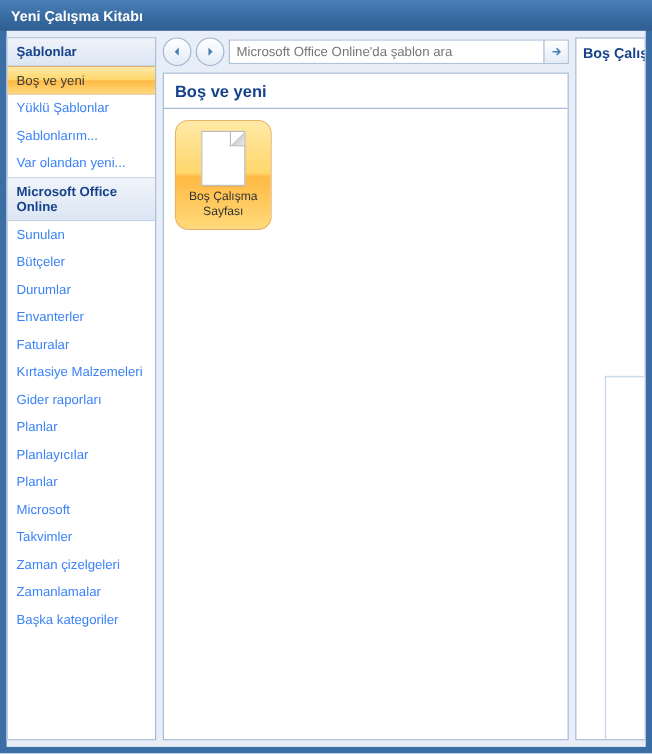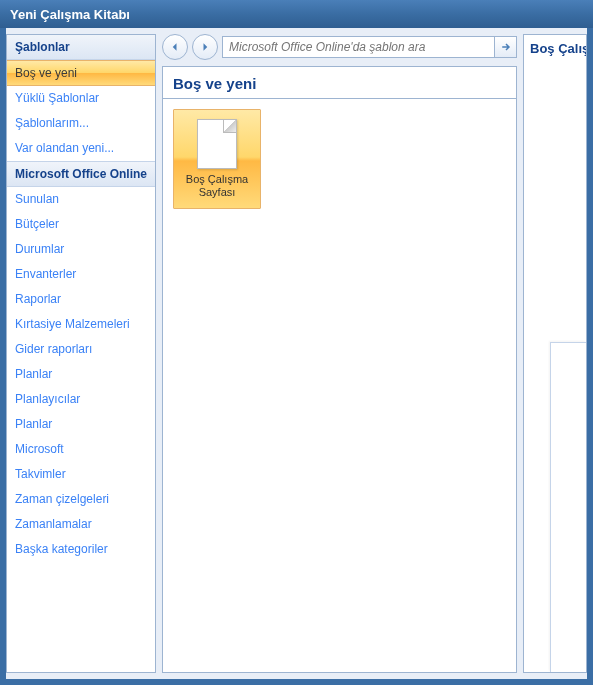--- a/index.html
+++ b/index.html
@@ -30,21 +30,21 @@
 }
 .client {
   flex: 1;
   background: #e8eef7;
   margin: 0 6px 6px 6px;
   display: flex;
   gap: 6px;
   padding: 6px 0 6px 0;
 }
 .sidebar {
-  width: 150px;
+  width: 136px;
   background: #fff;
   border: 1px solid #9db4d1;
   display: flex;
   flex-direction: column;
 }
 .sidebar-header {
   background: linear-gradient(to bottom, #f0f4fa 0%, #dce6f4 100%);
   border-bottom: 1px solid #c5d4e9;
   padding: 5px 8px;
   font-weight: bold;
@@ -107,21 +107,20 @@
   background: #fff;
   height: 22px;
 }
 .search-input {
   flex: 1;
   border: none;
   outline: none;
   padding: 0 6px;
   font-size: 12px;
   color: #000000;
-  font-style: italic;
 }
 .search-btn {
   width: 22px;
   border-left: 1px solid #9db4d1;
   background: linear-gradient(to bottom, #fff, #e4ecf7);
   display: flex;
   align-items: center;
   justify-content: center;
   color: #4a7fb8;
   cursor: pointer;
@@ -150,21 +149,21 @@
   width: 88px;
   height: 100px;
   border: 1px solid #e8b36a;
   background: linear-gradient(to bottom, #ffe9a6 0%, #ffd76b 48%, #ffb944 52%, #ffda7a 100%);
   display: flex;
   flex-direction: column;
   align-items: center;
   justify-content: center;
   gap: 4px;
   cursor: pointer;
-  border-radius: 1px;
+  border-radius: 12px;
 }
 .doc-icon {
   width: 40px;
   height: 50px;
   background: #fff;
   border: 1px solid #bbb;
   position: relative;
   box-shadow: 1px 1px 2px rgba(0,0,0,0.15);
 }
 .doc-icon::before {
@@ -230,21 +229,21 @@
       <div class="sidebar-header">Şablonlar</div>
       <div class="sidebar-item selected"><span>Boş ve yeni</span></div>
       <div class="sidebar-item"><span>Yüklü Şablonlar</span></div>
       <div class="sidebar-item"><span>Şablonlarım...</span></div>
       <div class="sidebar-item"><span>Var olandan yeni...</span></div>
       <div class="sidebar-section">Microsoft Office Online</div>
       <div class="sidebar-item"><span>Sunulan</span></div>
       <div class="sidebar-item"><span>Bütçeler</span></div>
       <div class="sidebar-item"><span>Durumlar</span></div>
       <div class="sidebar-item"><span>Envanterler</span></div>
-      <div class="sidebar-item"><span>Raporlar</span></div>
+      <div class="sidebar-item"><span>Faturalar</span></div>
       <div class="sidebar-item"><span>Kırtasiye Malzemeleri</span></div>
       <div class="sidebar-item"><span>Gider raporları</span></div>
       <div class="sidebar-item"><span>Planlar</span></div>
       <div class="sidebar-item"><span>Planlayıcılar</span></div>
       <div class="sidebar-item"><span>Planlar</span></div>
       <div class="sidebar-item"><span>Microsoft</span></div>
       <div class="sidebar-item"><span>Takvimler</span></div>
       <div class="sidebar-item"><span>Zaman çizelgeleri</span></div>
       <div class="sidebar-item"><span>Zamanlamalar</span></div>
       <div class="sidebar-item"><span>Başka kategoriler</span></div>

